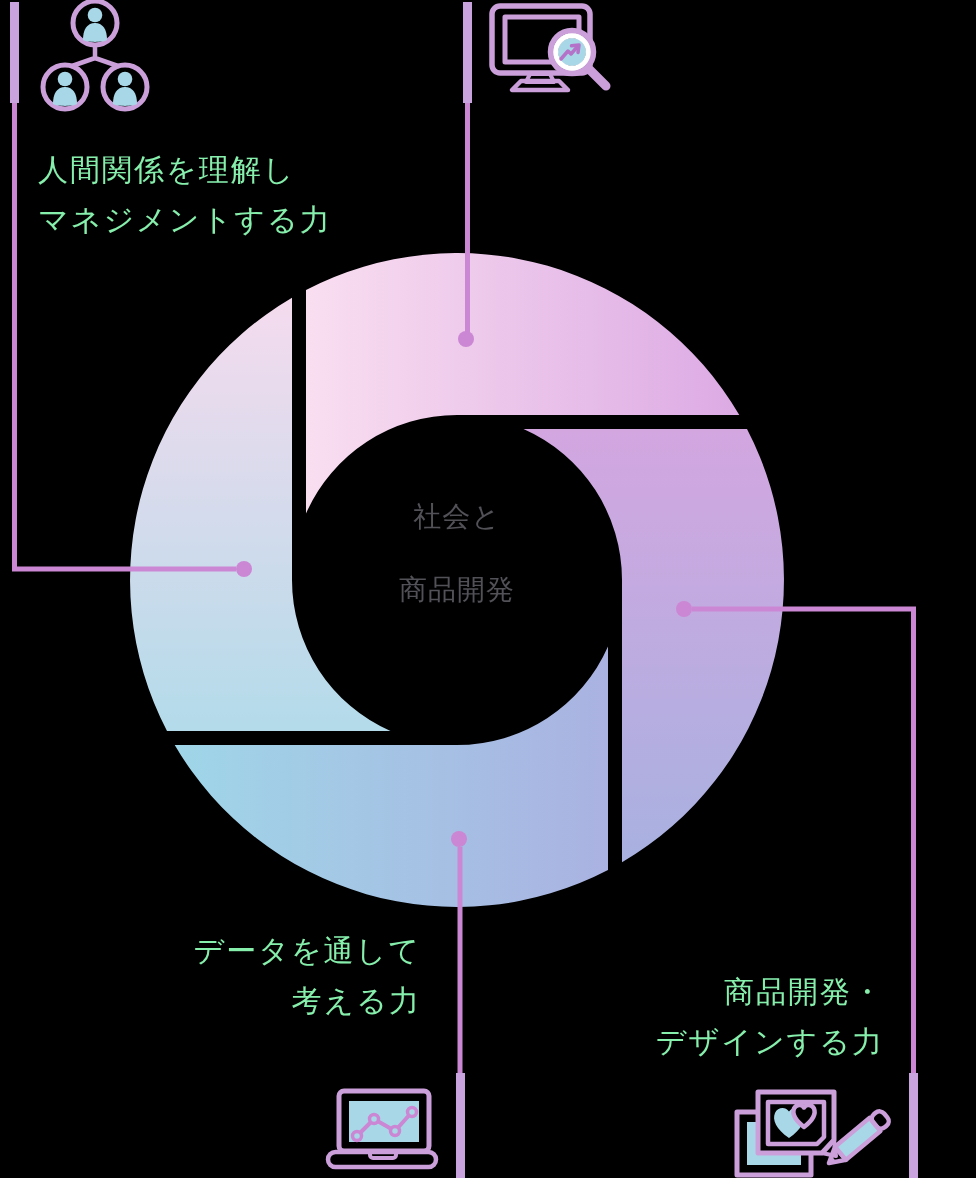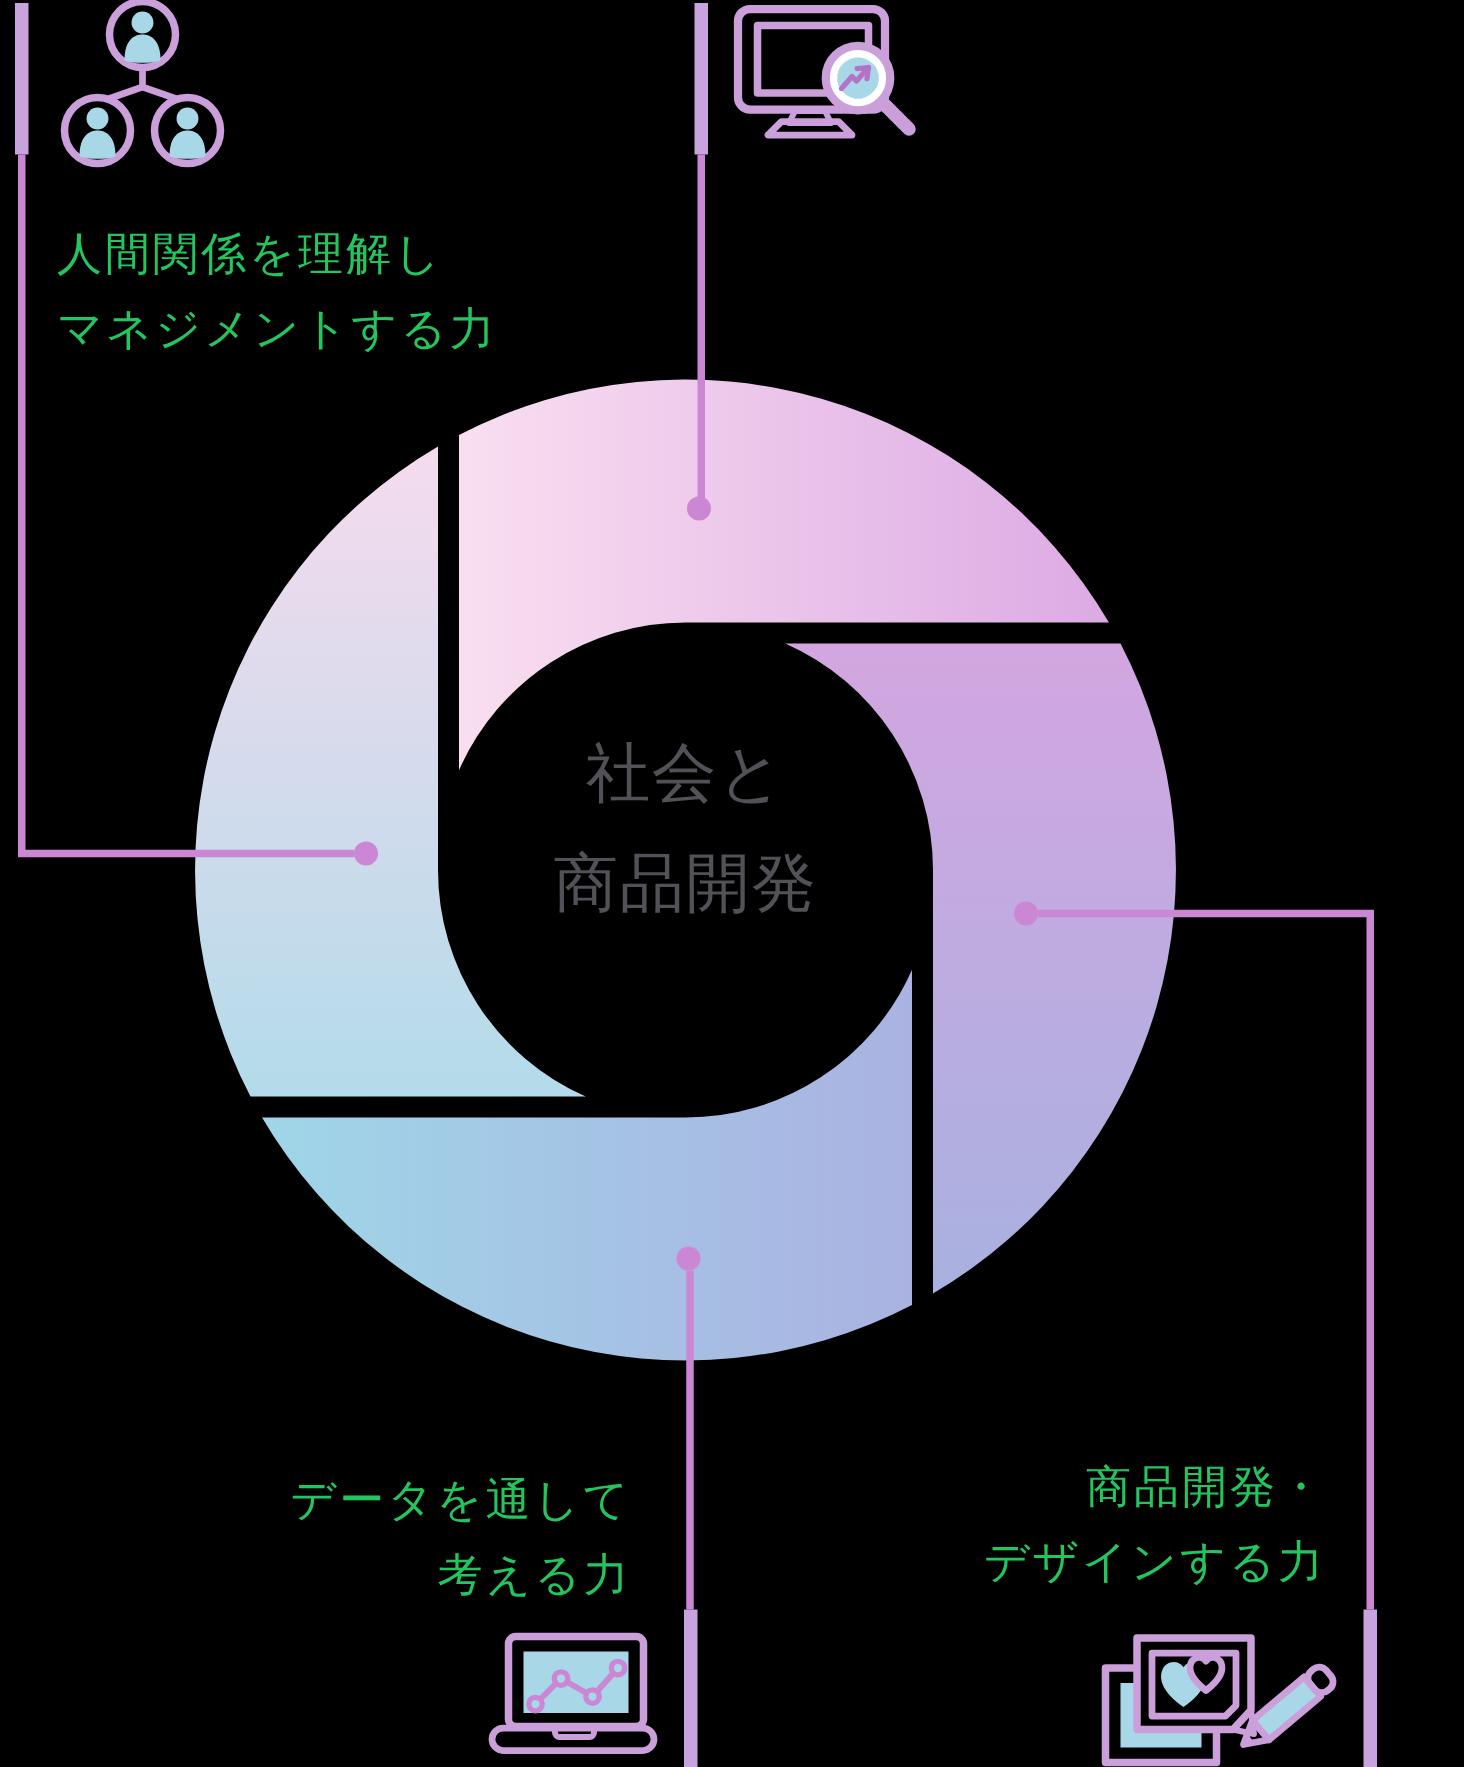--- a/index.html
+++ b/index.html
@@ -1,22 +1,22 @@
 <!DOCTYPE html>
 <html><head>
 <meta charset="utf-8">
 <style>
   html,body{margin:0;padding:0;background:#000;}
   .stage{position:relative;width:976px;height:1178px;background:#000;overflow:hidden;
          font-family:"Liberation Sans","DejaVu Sans",sans-serif;}
   .stage svg{position:absolute;left:0;top:0;}
-  .label{position:absolute;color:#22c55e;font-size:30px;line-height:50px;letter-spacing:2px;white-space:nowrap;}
+  .label{position:absolute;color:#86efac;font-size:30px;line-height:50px;letter-spacing:2px;white-space:nowrap;}
   .label.right{text-align:right;}
   .center-title{position:absolute;left:157px;top:480px;width:600px;text-align:center;
-                color:#515157;font-size:43px;line-height:73px;letter-spacing:1px;
+                color:#515157;font-size:28px;line-height:73px;letter-spacing:1px;
                 font-family:"Liberation Serif","DejaVu Serif",serif;}
   .center-title span{display:block;}
   .label span{display:block;}
 </style>
 </head>
 <body>
 
 <div class="stage">
 
   <svg width="976" height="1178" viewBox="0 0 976 1178">
@@ -132,21 +132,21 @@
       </g>
     </g>
   </svg>
 
   <div class="label" style="left:38px;top:145px;">
     <span>人間関係を理解し</span>
     <span>マネジメントする力</span>
   </div>
 
 
-  <div class="label right" style="right:555px;top:976px;">
+  <div class="label right" style="right:555px;top:926px;">
     <span>データを通して</span>
     <span>考える力</span>
   </div>
 
   <div class="label right" style="right:92px;top:967px;margin-left:32px;">
     <span>商品開発・</span>
     <span>デザインする力</span>
   </div>
 
   <div class="center-title">

